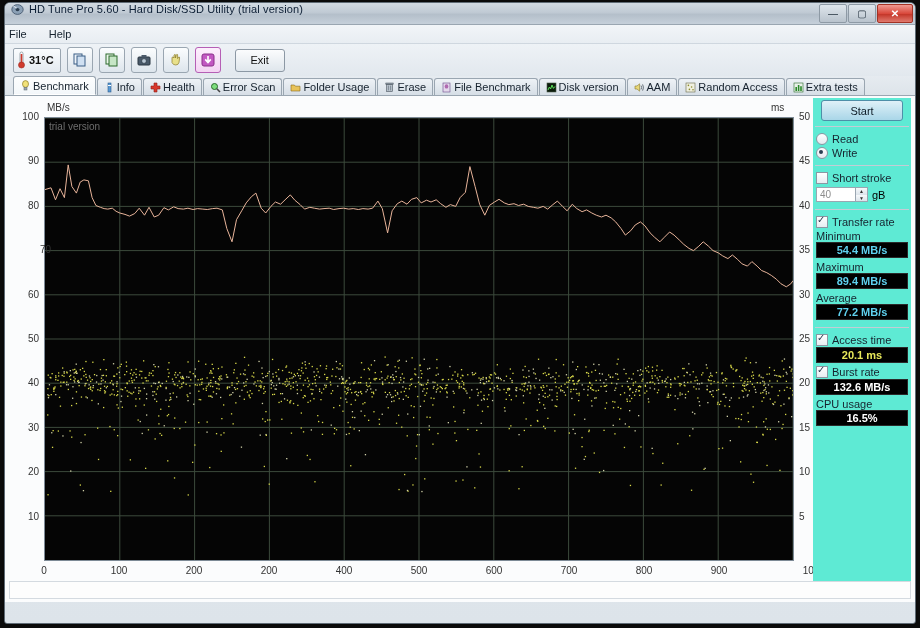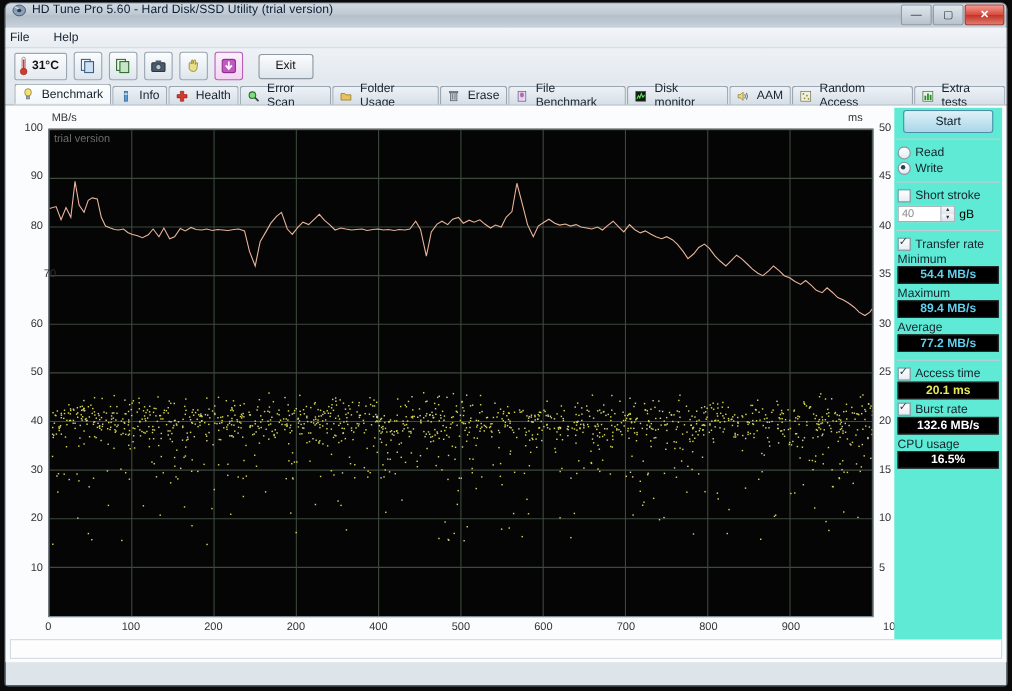--- a/index.html
+++ b/index.html
@@ -73,21 +73,21 @@
     background:linear-gradient(180deg,#fbfcfd,#dfe6ec);
     display:flex;align-items:center;justify-content:center;font-size:11px;color:#111;
   }
   
   .tabstrip{
     height:19px;display:flex;align-items:flex-end;padding-left:8px;
     background:linear-gradient(180deg,#e6ebf0,#dde4ea);
     border-bottom:1px solid #9aa6b1;
   }
   .tab{
-    height:17px;display:flex;align-items:center;gap:7px;padding:0 6px;
+    height:17px;display:flex;align-items:center;gap:2px;padding:0 6px;
     border:1px solid #9aa6b1;border-bottom:none;border-radius:3px 3px 0 0;
     background:linear-gradient(180deg,#eef2f6,#d6dee6);
     font-size:11px;color:#16222e;margin-right:1px;box-sizing:border-box;
   }
   .tab.active{
     height:19px;background:linear-gradient(180deg,#fdfefe,#f3f7fa);
     border-bottom:1px solid #fff;font-weight:normal;
   }
   .tab-ico{width:11px;height:11px;display:block;flex:0 0 auto;}
   
@@ -246,21 +246,21 @@
         <rect x="2" y="1" width="7" height="9" fill="#e4d8ec" stroke="#6a4a8a" stroke-width=".6"></rect>
         <ellipse cx="5.5" cy="4.4" rx="1.8" ry="2.2" fill="#b06ab0"></ellipse>
       </svg>
       <span>File Benchmark</span>
     </div>
     <div class="tab">
       <svg class="tab-ico" viewBox="0 0 11 11">
         <rect x="1" y="1" width="9" height="9" fill="#0d1d0d" stroke="#4a5a4a" stroke-width=".6"></rect>
         <path d="M2 8 L3.4 5 L4.6 7 L6 3 L7.4 6.4 L9 4.4" stroke="#5ae05a" stroke-width="1" fill="none"></path>
       </svg>
-      <span>Disk monitor</span>
+      <span>Disk version</span>
     </div>
     <div class="tab">
       <svg class="tab-ico" viewBox="0 0 11 11">
         <path d="M1 4 H3 L5.6 1.8 V9.2 L3 7 H1 Z" fill="#e8d87a" stroke="#8a7a2a" stroke-width=".6"></path>
         <path d="M7 3.6 Q8.4 5.5 7 7.4 M8.6 2.4 Q10.4 5.5 8.6 8.6" stroke="#4a545e" stroke-width=".8" fill="none"></path>
       </svg>
       <span>AAM</span>
     </div>
     <div class="tab">
       <svg class="tab-ico" viewBox="0 0 11 11">

